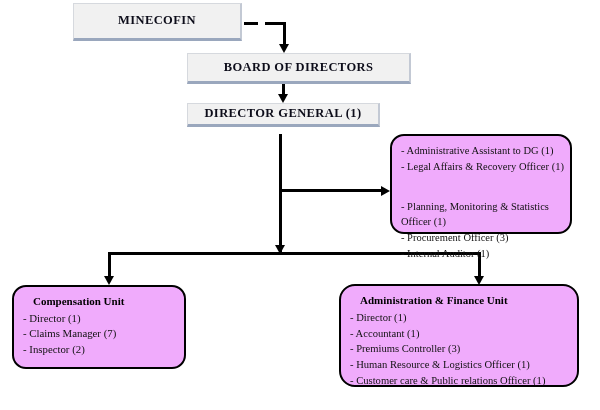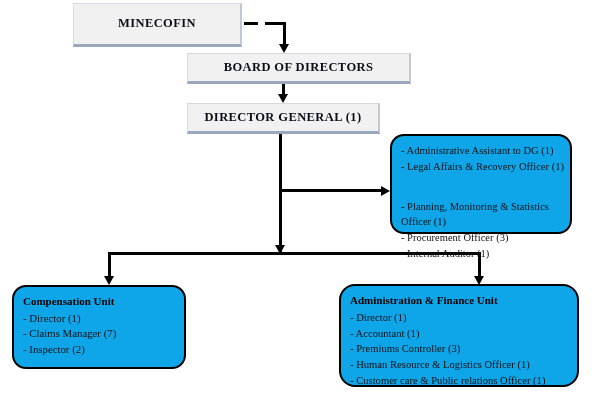--- a/index.html
+++ b/index.html
@@ -32,41 +32,41 @@
     text-align: center;
   }
   .gray-box .gb-label {
     font-weight: bold;
     font-size: 12.5px;
     letter-spacing: 0.4px;
     color: #0d0d1a;
     line-height: 1.1;
   }
 
-  #box-minecofin { left: 73px;  top: 3px;   width: 169px; height: 44px; }
+  #box-minecofin { left: 73px;  top: 3px;   width: 169px; height: 38px; }
   #box-board     { left: 187px; top: 53px;  width: 224px; height: 31px; }
-  #box-dg        { left: 187px; top: 103px; width: 193px; height: 31px; }
+  #box-dg        { left: 187px; top: 103px; width: 193px; height: 24px; }
 
   #box-board .gb-label,
   #box-dg .gb-label { font-size: 12.5px; }
 
   
   .round-box {
     position: absolute;
-    background: #0ea5e9;
+    background: #f0abfc;
     border: 2.5px solid #000000;
     border-radius: 14px;
     box-sizing: border-box;
     padding: 7px 9px 6px 9px;
   }
   .round-box .rb-title {
     font-weight: bold;
     font-size: 11px;
     line-height: 1.42;
-    margin: 0 0 1px 0;
+    margin: 0 0 1px 10px;
     color: #000;
   }
   .round-box ul {
     list-style: none;
     margin: 0;
     padding: 0;
   }
   .round-box li {
     font-size: 10.8px;
     line-height: 1.47;

